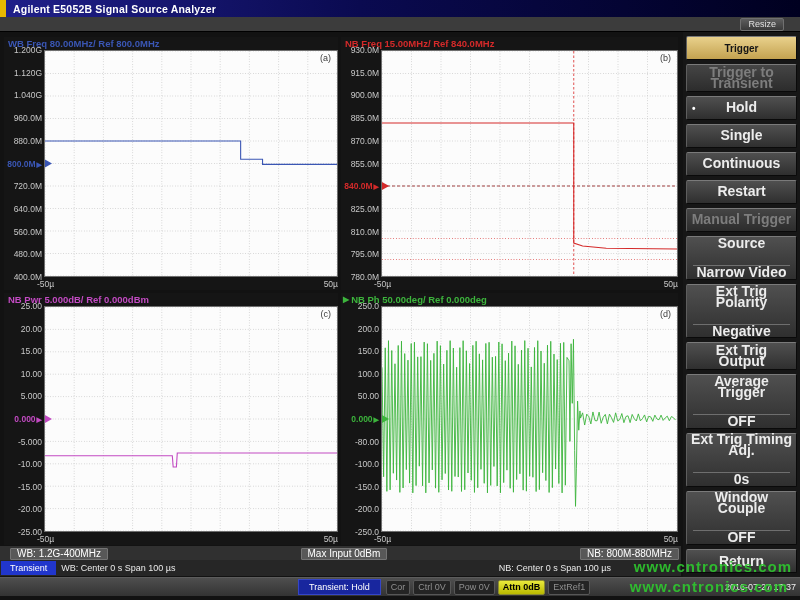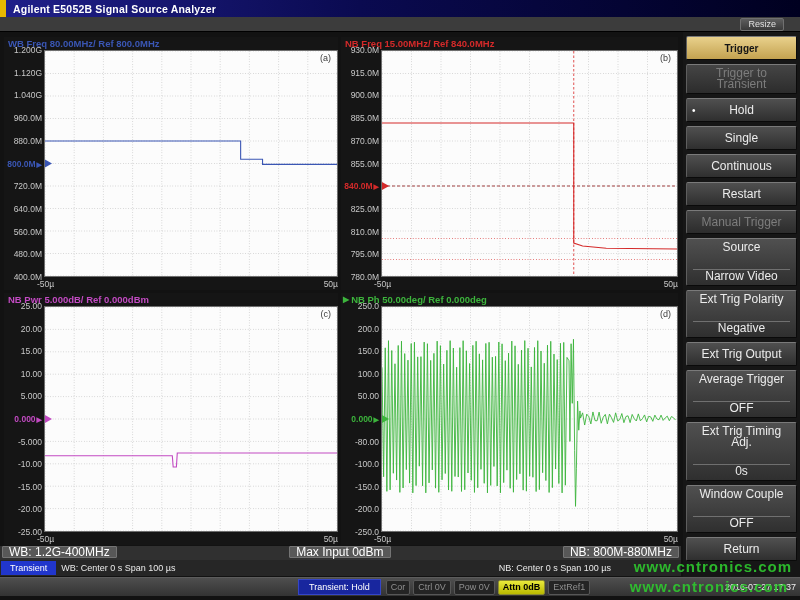--- a/index.html
+++ b/index.html
@@ -41,33 +41,33 @@
   svg line.grid { stroke:#c9c9c9; stroke-width:1; stroke-dasharray:0.7 1.9; }
   .panel-label { position:absolute; top:2px; right:6px; font-size:9px; color:#3c3c3c; }
   .x-axis { height:13px; display:flex; justify-content:space-between; font-size:8.5px;
     color:#c8c8c8; padding:2px 0 0 33px; }
 
   
   .sidebar { position:absolute; left:683px; top:32px; width:117px; height:545px;
     background:#161616; padding:4px 3px; display:flex; flex-direction:column; gap:4px; }
   .skey { min-height:24px; border-radius:2px; position:relative;
     border:1px solid #0a0a0a; border-top-color:#7a7a7a; border-left-color:#5e5e5e;
-    background:linear-gradient(#505050,#2f2f2f); color:#ececec; font-size:12px;
+    background:linear-gradient(#505050,#2f2f2f); color:#ececec; font-size:14px;
     display:flex; flex-direction:column; align-items:center; justify-content:center;
-    text-align:center; padding:3px 4px; line-height:11px; }
+    text-align:center; padding:3px 4px; line-height:11px;font-weight:bold; }
   .skey .val { border-top:1px solid rgba(255,255,255,0.28); width:96%; padding-top:1px; margin-top:16px; }
   .skey.header { background:linear-gradient(#e9d18c,#c3a250); color:#141414;
     font-weight:bold; font-size:10px; }
   .skey.disabled { color:#7d7d7d; background:linear-gradient(#454545,#2c2c2c); }
   .skey.selected::before { content:'•'; position:absolute; left:5px; top:50%;
     transform:translateY(-50%); color:#fff; font-size:10px; }
 
   
   .bar1 { position:absolute; left:0; top:546px; width:681px; height:14px; background:#303030;
-    display:flex; align-items:flex-start; font-size:12px; color:#fff; }
+    display:flex; align-items:flex-end; font-size:10px; color:#fff;padding-left:8px; }
   .bar1 .seg { background:#585858; border:1px solid #747474; border-radius:1px;
     padding:0 6px; line-height:10px; height:12px; margin:0 2px; display:flex; align-items:center; }
   .bar1 .seg.center { margin:0 auto; }
   .bar2 { position:absolute; left:0; top:560px; width:681px; height:16px; background:#262626;
     display:flex; align-items:center; font-size:9px; color:#eaeaea; }
   .mode-box { background:#2136cc; color:#fff; padding:0 9px; height:14px; line-height:14px;
     margin:0 5px 0 1px; flex:none; }
   .nb-sweep { margin-left:auto; margin-right:70px; }
   .bar3 { position:absolute; left:0; top:577px; width:800px; height:19px;
     background:linear-gradient(#4e4e4e,#333333); border-top:1px solid #5c5c5c;

